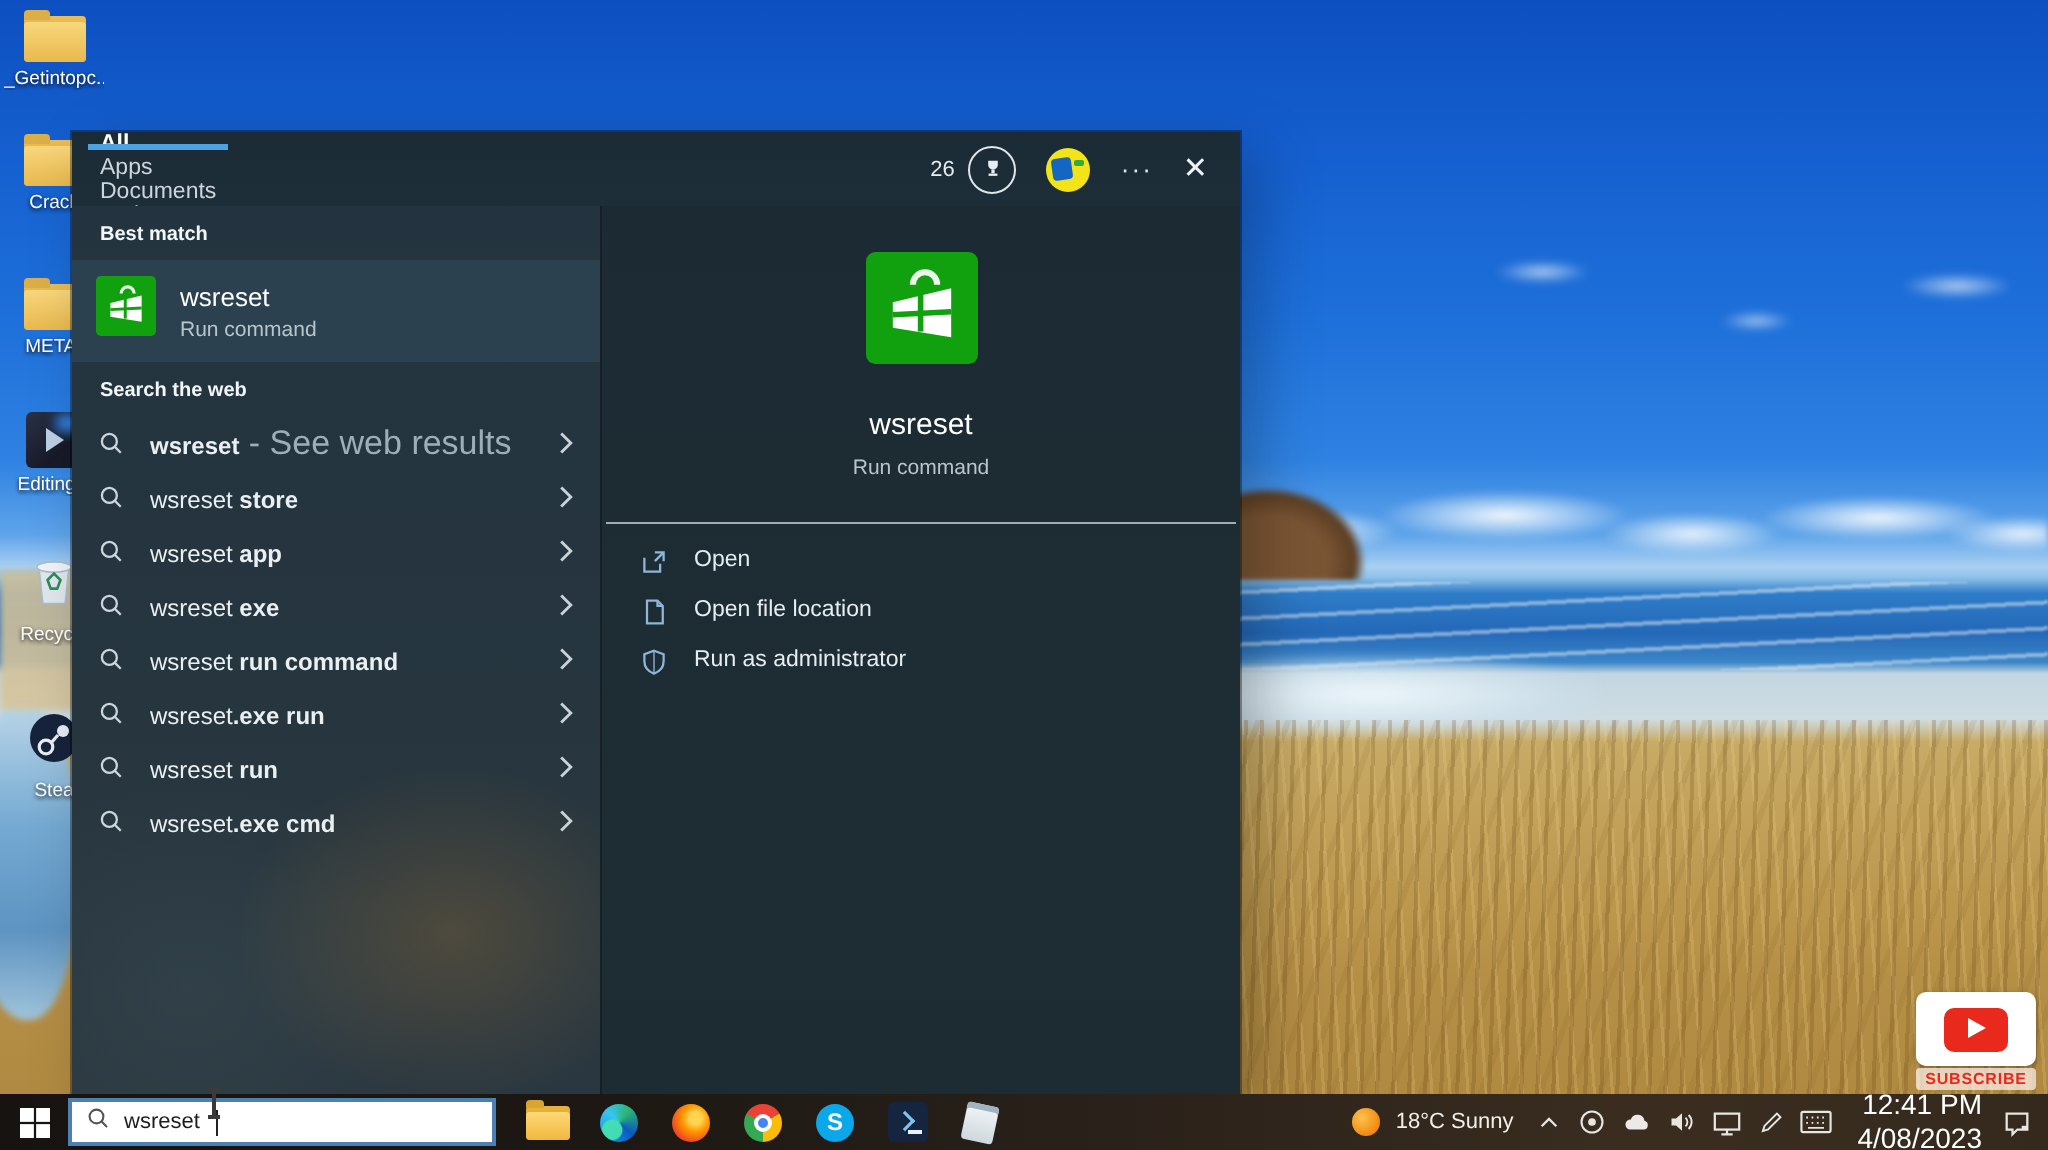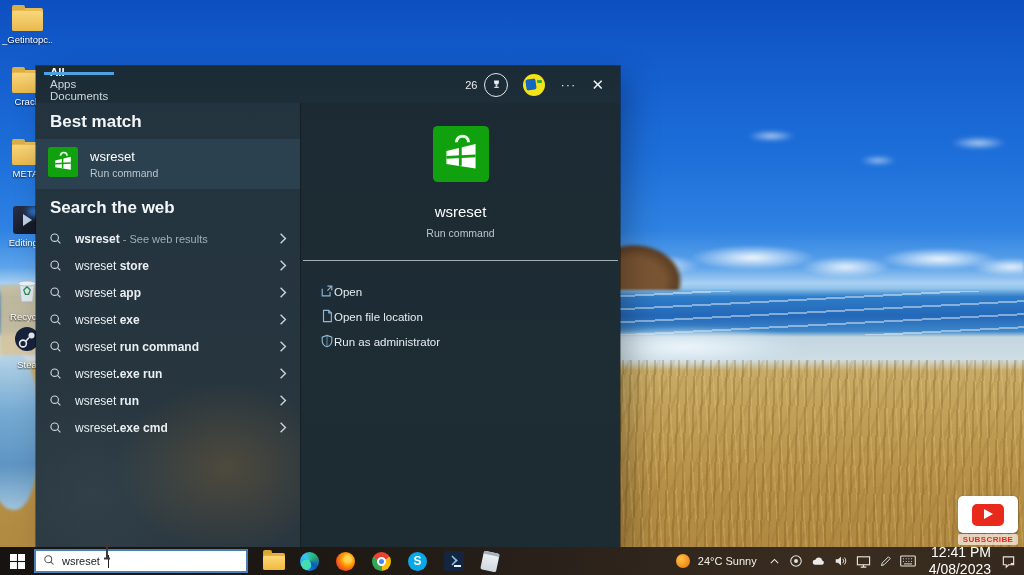--- a/index.html
+++ b/index.html
@@ -36,21 +36,21 @@
     border-radius:45% 60% 50% 50%/30% 40% 40% 30%;
     background:linear-gradient(180deg,#bcd7e8,#74a9d2 40%,#5e94c2 72%,#9fc3db);}
   .lsand{position:absolute;left:0;top:285px;width:40px;height:70px;filter:blur(1.5px);
     background:linear-gradient(180deg,rgba(202,189,154,.9),rgba(214,196,155,.9));}
 
   
   .dicons{position:absolute;left:0;top:2px;width:54px;z-index:5;}
   .dicon{position:absolute;left:2px;width:50px;text-align:center;cursor:default;}
   .dicon:nth-child(1){top:6px;}  .dicon:nth-child(2){top:68px;}
   .dicon:nth-child(3){top:140px;}.dicon:nth-child(4){top:204px;}
-  .dicon:nth-child(5){top:274px;}.dicon:nth-child(6){top:324px;}
+  .dicon:nth-child(5){top:274px;}.dicon:nth-child(6){top:354px;}
   .dicon .lbl{margin-top:3px;font-size:9.5px;color:#fff;text-shadow:0 1px 2px rgba(0,0,0,.9);
     white-space:nowrap;overflow:hidden;}
   .folder{width:31px;height:23px;margin:0 auto;position:relative;border-radius:2px;
     background:linear-gradient(180deg,#e9bd55,#d9a33c);}
   .folder::before{content:"";position:absolute;top:-3.5px;left:0;width:13px;height:5px;
     background:#dcae48;border-radius:2px 2px 0 0;}
   .folder::after{content:"";position:absolute;left:0;right:0;bottom:0;top:3px;border-radius:2px;
     background:linear-gradient(180deg,#f8d77c,#e9b94e);}
   .vid{width:28px;height:28px;margin:0 auto;border-radius:3px;position:relative;overflow:hidden;
     background:linear-gradient(135deg,#2c3148,#171a28 65%);}
@@ -80,40 +80,40 @@
   .close{color:#eef2f4;font-size:15px;line-height:1;cursor:default;}
 
   .pbody{display:flex;height:calc(100% - 37px);}
   .leftcol{width:264px;position:relative;overflow:hidden;
     background:linear-gradient(180deg,#233440 0%,#26353e 55%,#2a3740 100%);}
   .leftcol::after{content:"";position:absolute;inset:0;pointer-events:none;background:
     radial-gradient(150px 120px at 72% 82%, rgba(134,103,58,.40), transparent 72%),
     radial-gradient(170px 150px at 22% 88%, rgba(70,90,95,.28), transparent 72%);}
   .rightcol{flex:1;position:relative;border-left:1px solid rgba(0,0,0,.28);
     background:linear-gradient(180deg,#1c2a33,#1e2c34 60%,#1d2b33);}
-  .section-h{padding:9px 14px 7px;font-size:17px;font-weight:bold;color:#f2f6f8;position:relative;z-index:2;}
+  .section-h{padding:9px 14px 7px;font-size:10px;font-weight:bold;color:#f2f6f8;position:relative;z-index:2;}
   .bm-row{padding:8px 12px;display:flex;gap:12px;align-items:center;background:#2c4150;position:relative;z-index:2;}
   .bm-title{font-size:13px;color:#fff;}
   .bm-sub{font-size:10.5px;color:#b9c5cc;margin-top:3px;}
   .slist{position:relative;z-index:2;}
   .srow{height:27px;display:flex;align-items:center;gap:13px;padding:0 13px;font-size:12px;color:#eaeff2;cursor:default;}
   .srow .mg{display:flex;}
   .srow .txt{white-space:pre;}
   .srow .c{font-weight:bold;}
-  .srow .n{color:#9fadb6;font-size:11px;}
+  .srow .n{color:#9fadb6;font-size:17px;}
   .srow.has-note .q{font-weight:600;}
   .srow .chev{margin-left:auto;display:flex;}
 
   .prev{padding-top:23px;text-align:center;position:relative;z-index:2;}
   .prev-icon{display:inline-block;}
   .prev-title{margin-top:17px;font-size:15px;color:#fff;}
   .prev-sub{margin-top:7px;font-size:10.5px;color:#b9c5cc;}
   .divider{margin:21px 2px 0;border-top:1px solid rgba(195,205,211,.8);}
   .actions{margin-top:12px;}
-  .act{display:flex;align-items:flex-end;height:25px;padding-left:19px;font-size:11.5px;color:#e6edf1;cursor:default;}
+  .act{display:flex;align-items:flex-start;gap:13px;height:25px;padding-left:19px;font-size:11.5px;color:#e6edf1;cursor:default;}
   .act .aic{display:flex;}
 
   
   .taskbar{position:absolute;left:0;right:0;bottom:0;height:28px;z-index:40;display:flex;align-items:center;
     background:linear-gradient(90deg,#171310 0%,#1d1813 30%,#2a211a 55%,#3a2d20 80%,#35291d 100%);}
   .start{width:34px;height:100%;display:flex;align-items:center;justify-content:center;cursor:default;}
   .tsearch{width:214px;height:24px;background:#fff;border:2px solid #4d80b2;box-sizing:border-box;
     display:flex;align-items:center;gap:7px;padding:0 7px;}
   .tsearch .val{font-size:11px;color:#1c1c1c;}
   .caret{display:inline-block;width:1px;height:13px;background:#222;margin-left:1px;}
@@ -477,21 +477,21 @@
         </div>
         <div class="tapp">
           <div class="ps"></div>
         </div>
         <div class="tapp">
           <div class="np"></div>
         </div>
       </div>
     <div class="tray">
       <span class="sun"></span>
-      <span class="wtxt"><span>24°C</span> <span>Sunny</span></span>
+      <span class="wtxt"><span>18°C</span> <span>Sunny</span></span>
       <span style="display:flex;align-items:center;gap:8px;">
           <span class="tic">
             <svg viewBox="0 0 16 16" width="13" height="13">
               <path d="M3.5 10l4.5-4.5L12.5 10" fill="none" stroke="#e8e6e2" stroke-width="1.4"></path>
             </svg>
           </span>
           <span class="tic">
             <svg viewBox="0 0 16 16" width="14" height="14">
               <circle cx="8" cy="8" r="6" fill="none" stroke="#e8e6e2" stroke-width="1.2"></circle>
               <circle cx="8" cy="8" r="2.2" fill="#e8e6e2"></circle>

